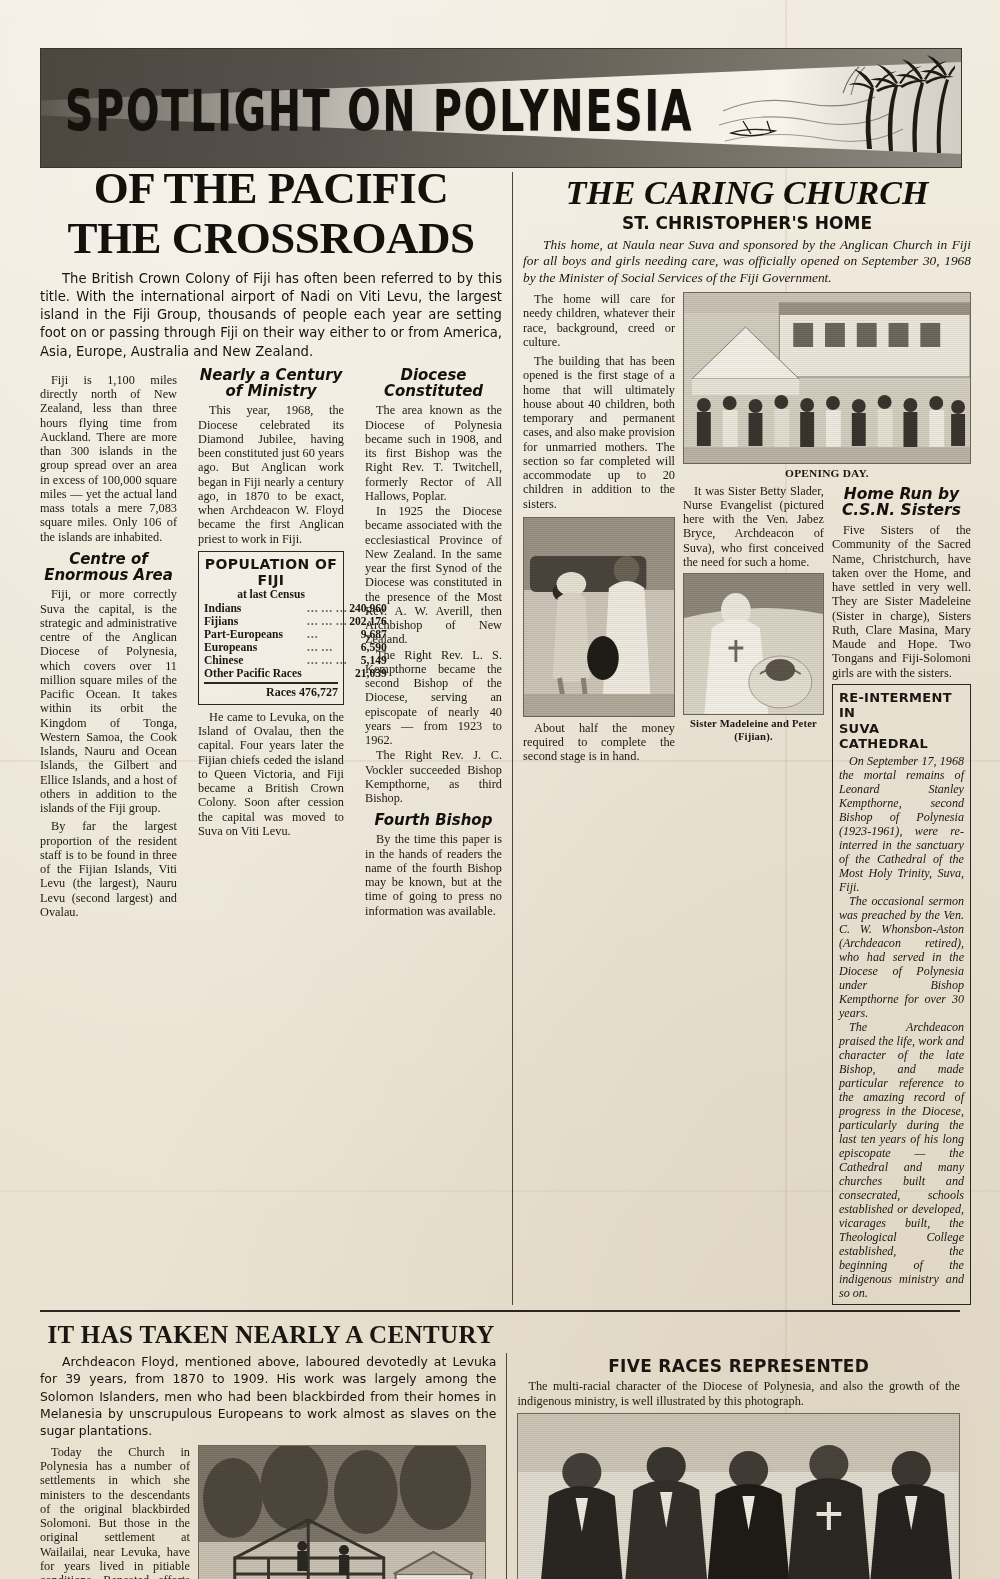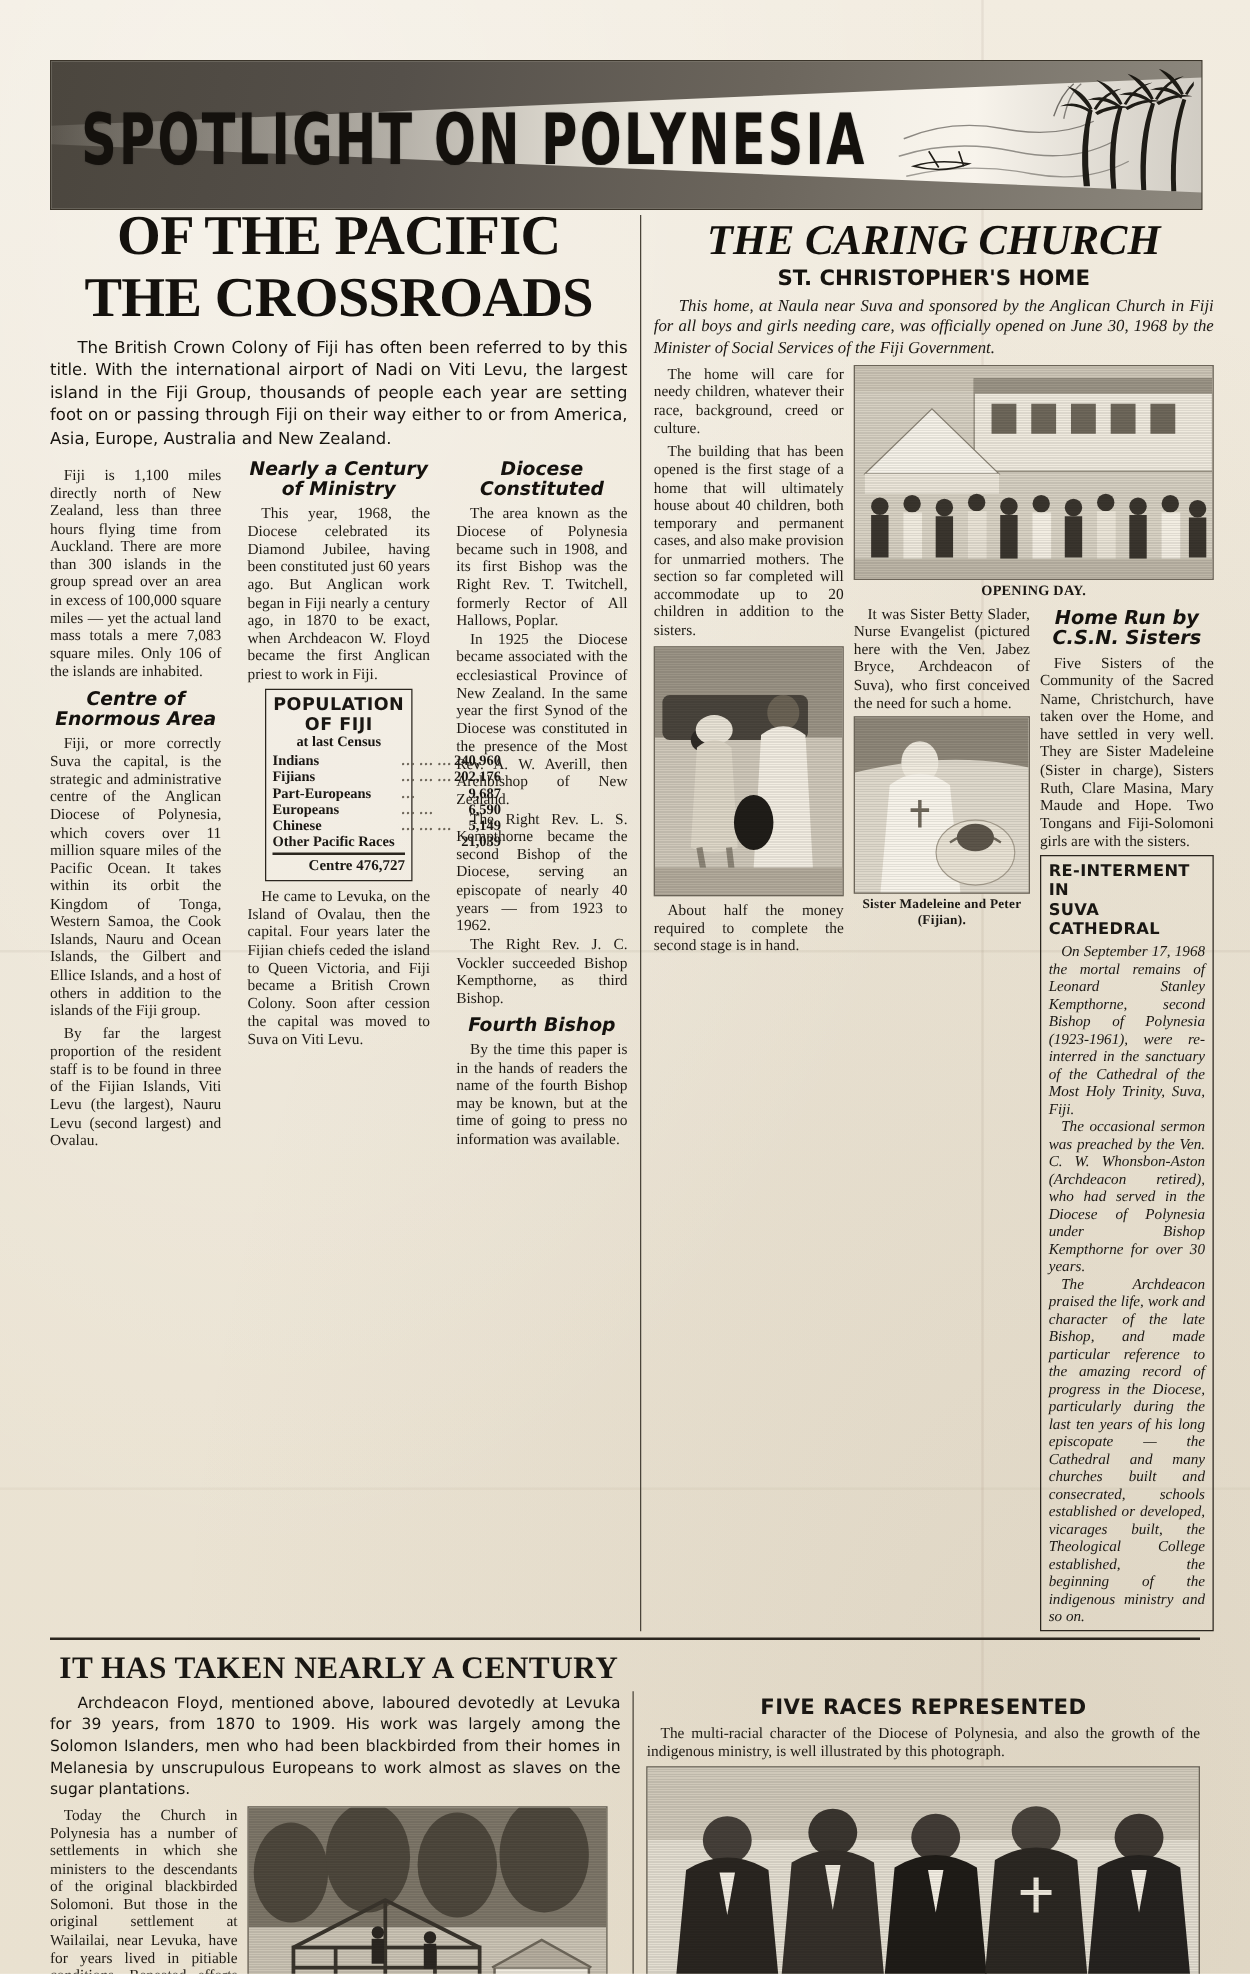--- a/index.html
+++ b/index.html
@@ -95,21 +95,21 @@
   .head-caring{
     font-family:"Liberation Serif", serif;font-weight:bold;font-style:italic;
     font-size:34px;text-align:center;letter-spacing:0px;margin:2px 0 1px;
     color:#13100c;
   }
   .three{display:flex;gap:21px;margin-top:6px;}
   .three>div{width:146px;}
 
   
   .pop{
-    border:1.6px solid #2b261f;padding:3px 5px 4px;margin:5px 14px 5px;
+    border:1.6px solid #2b261f;padding:3px 5px 4px;margin:5px 0 5px;
     background:rgba(255,255,255,.18);
   }
   .pop h4{
     margin:1px 0 0;text-align:center;
     font-family:"DejaVu Sans", sans-serif;font-weight:bold;
     font-size:14px;letter-spacing:.4px;
   }
   .pop .cens{text-align:center;font-size:11.5px;margin-bottom:2px;font-weight:bold;}
   .pop table{width:100%;border-collapse:collapse;font-size:11.6px;font-weight:bold;}
   .pop td{padding:0;white-space:nowrap;}
@@ -260,21 +260,21 @@
                     <td class="n">5,149</td>
                   </tr>
                   <tr>
                     <td>Other Pacific Races</td>
                     <td class="d"></td>
                     <td class="n">21,039</td>
                   </tr>
                 </tbody>
               </table>
               <div class="tot">
-                <span>Centre</span>
+                <span>Races</span>
                 <span>476,727</span>
               </div>
             </div>
 
             <div class="body">
                 <p>He came to Levuka, on the Island of Ovalau, then the capital. Four years later the Fijian chiefs ceded the island to Queen Victoria, and Fiji became a British Crown Colony. Soon after cession the capital was moved to Suva on Viti Levu.</p>
               </div>
           </div>
 
           <div>
@@ -289,21 +289,21 @@
             <div class="body">
                 <p>By the time this paper is in the hands of readers the name of the fourth Bishop may be known, but at the time of going to press no information was available.</p>
               </div>
           </div>
         </div>
       </div>
 
       <div class="col-right">
         <div class="head-caring">THE CARING CHURCH</div>
         <div class="kicker-sans" style="font-size:17px;margin-bottom:4px;">ST. CHRISTOPHER'S HOME</div>
-        <div style="font-style:italic;font-size:13.4px;line-height:1.22;text-align:justify;text-indent:20px;font-family:'Liberation Serif',serif;">This home, at Naula near Suva and sponsored by the Anglican Church in Fiji for all boys and girls needing care, was officially opened on June 30, 1968 by the Minister of Social Services of the Fiji Government.</div>
+        <div style="font-style:italic;font-size:13.4px;line-height:1.22;text-align:justify;text-indent:20px;font-family:'Liberation Serif',serif;">This home, at Naula near Suva and sponsored by the Anglican Church in Fiji for all boys and girls needing care, was officially opened on September 30, 1968 by the Minister of Social Services of the Fiji Government.</div>
 
         <div style="display:flex;gap:8px;margin-top:6px;">
 
           <div style="width:152px;">
             <div class="body">
               <p>The home will care for needy children, whatever their race, background, creed or culture.</p>
               <p style="margin-top:5px;">The building that has been opened is the first stage of a home that will ultimately house about 40 children, both temporary and permanent cases, and also make provision for unmarried mothers. The section so far completed will accommodate up to 20 children in addition to the sisters.</p>
             </div>
             <div class="photo" style="height:198px;margin-top:6px;">
               <svg viewBox="0 0 152 198" preserveAspectRatio="none" style="width:100%;height:100%;display:block;">

